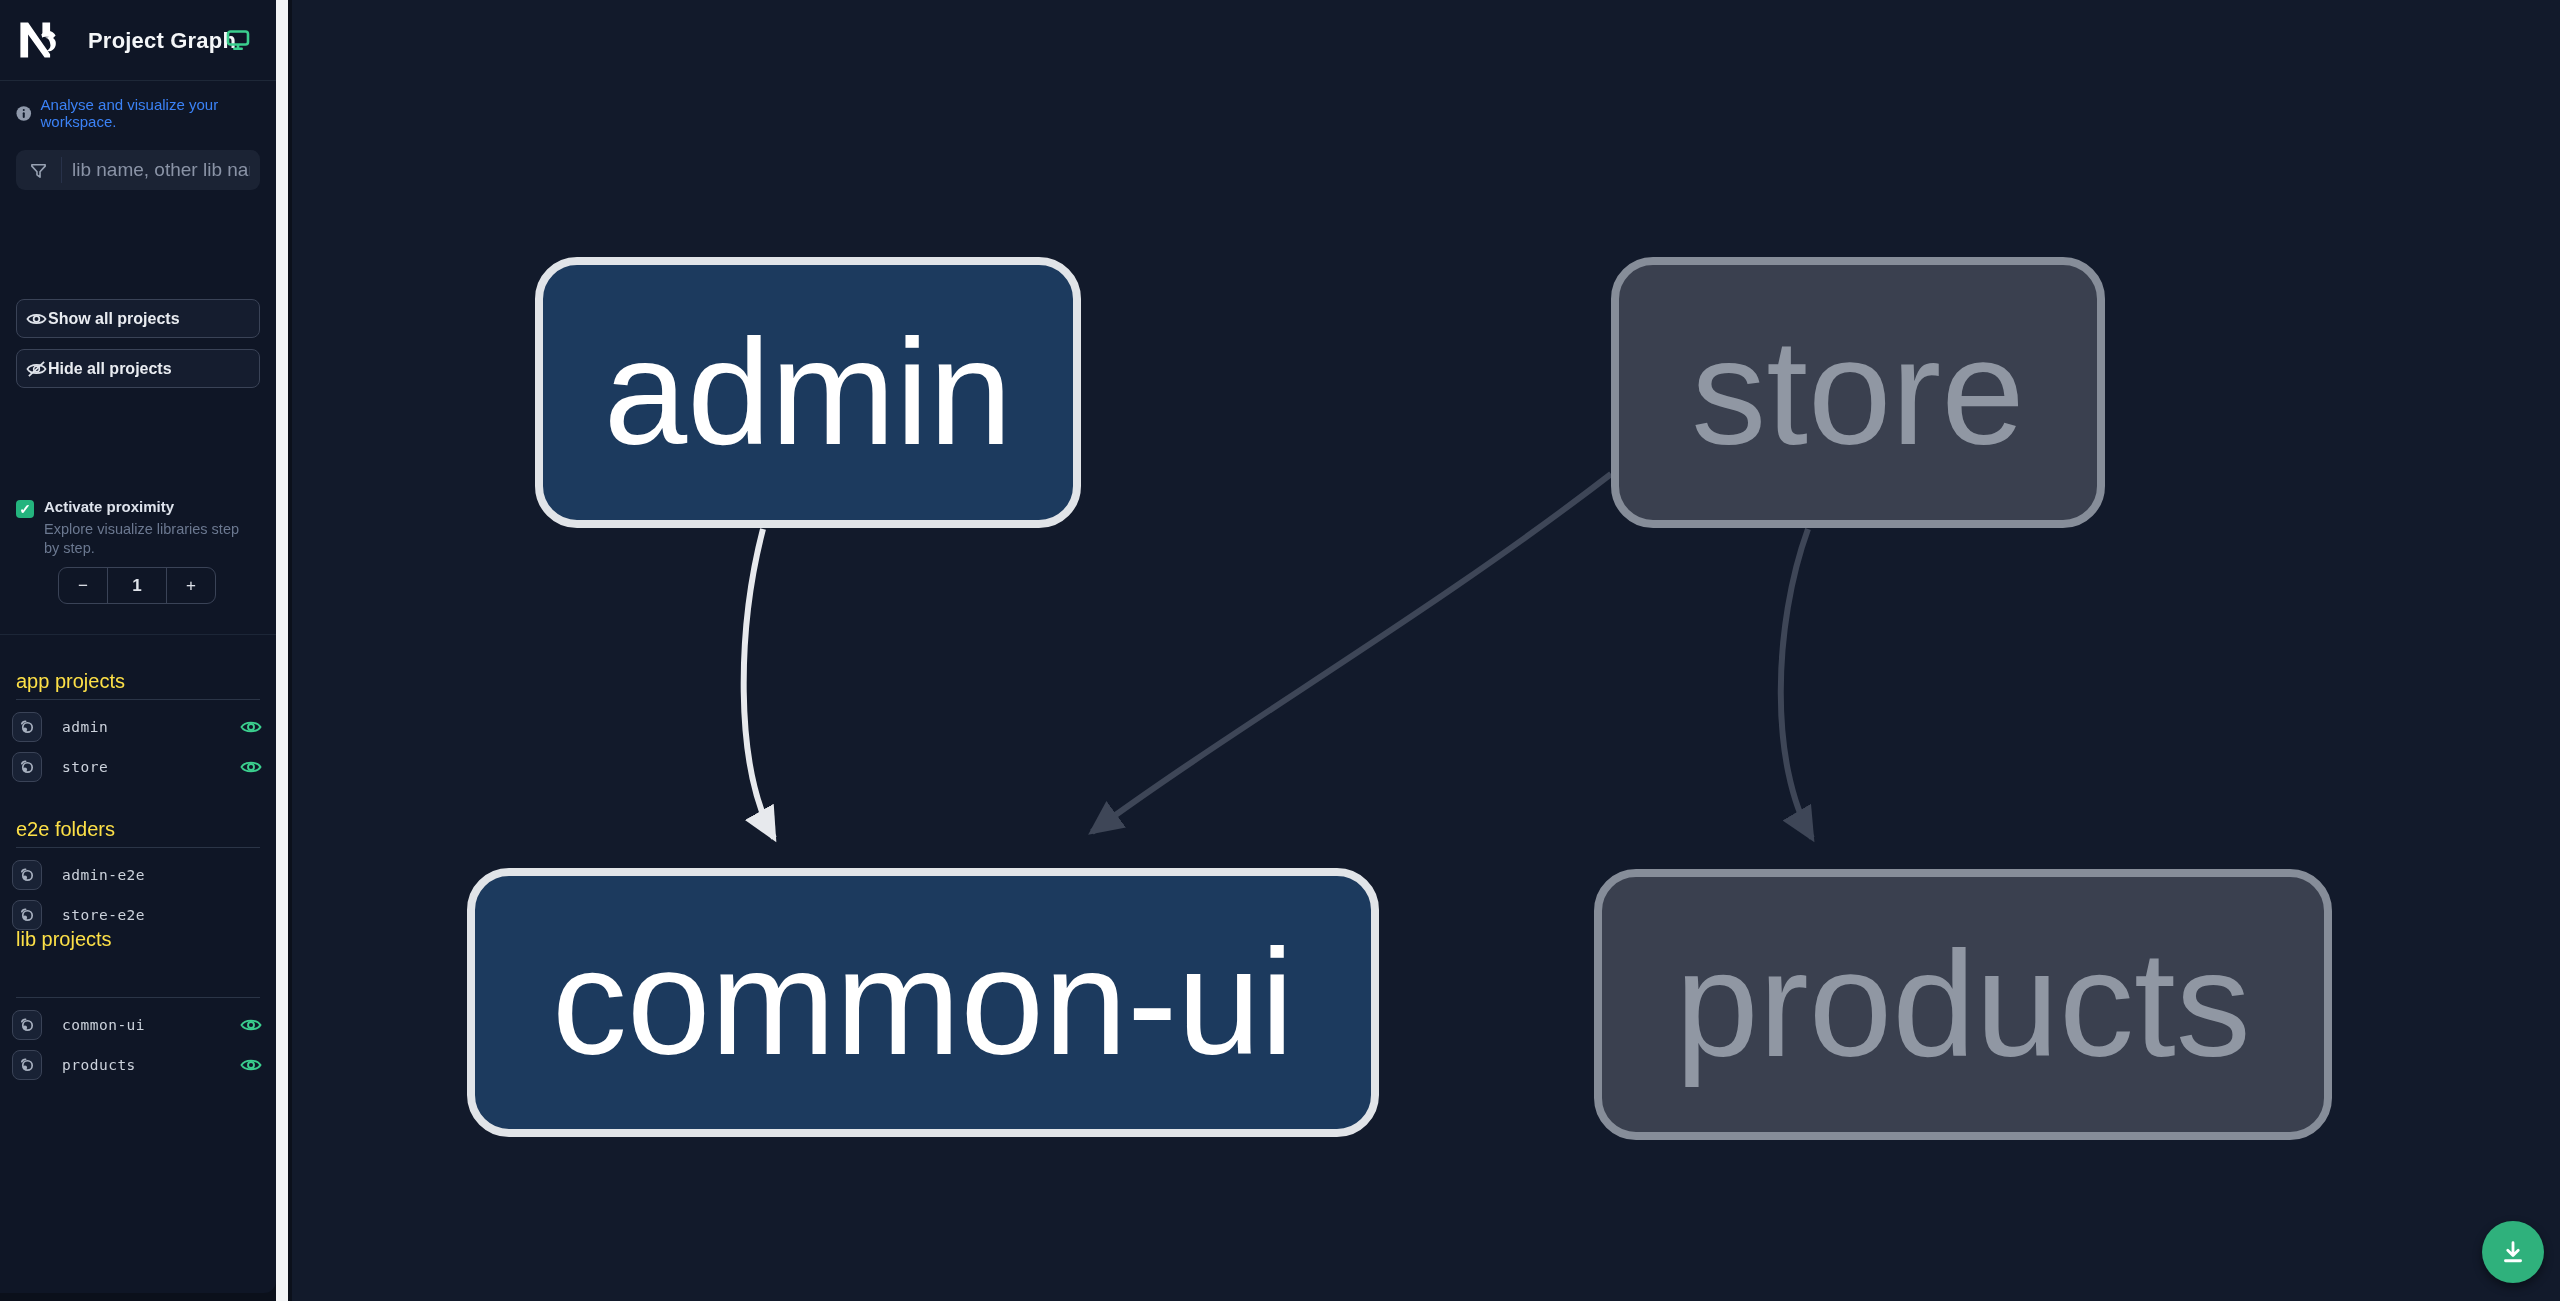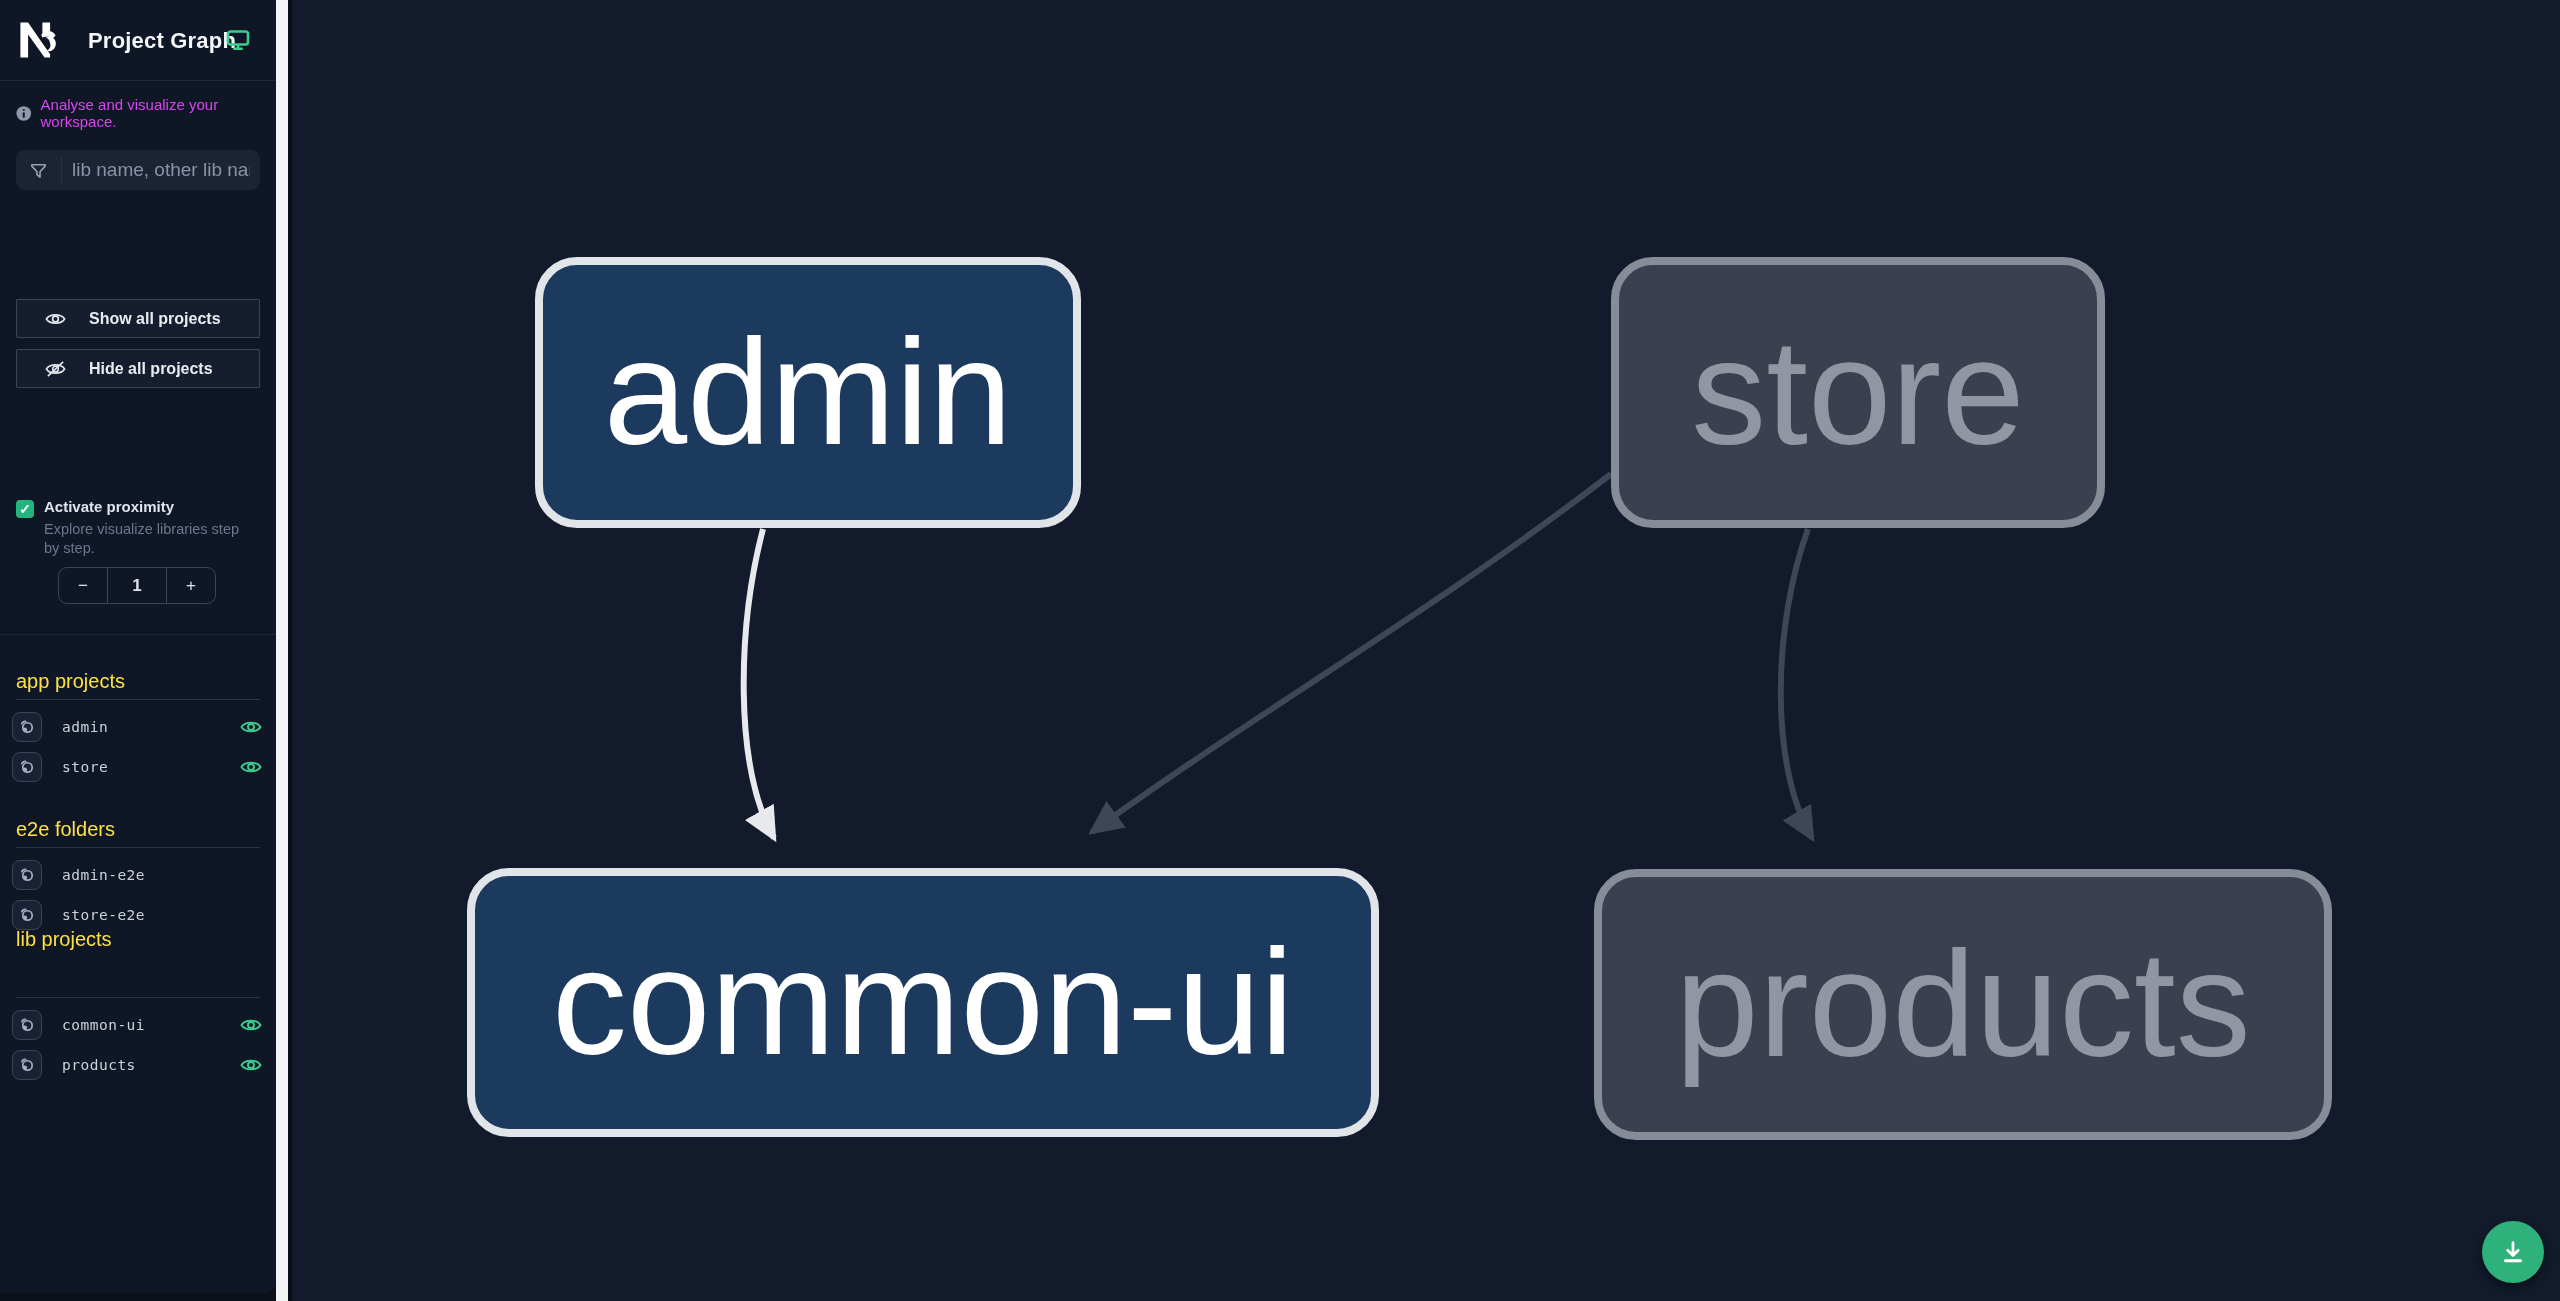--- a/index.html
+++ b/index.html
@@ -15,21 +15,21 @@
              background:#121a2b; }
 
   
   .side-header { position:relative; height:81px; border-bottom:1px solid #1e2838; }
   .nx-logo { position:absolute; left:16px; top:18px; width:44px; height:44px; }
   .app-title { position:absolute; left:88px; top:28px; font-size:22px; font-weight:700;
                color:#f4f6f8; letter-spacing:.2px; }
   .monitor-icon { position:absolute; left:226px; top:28px; width:24px; height:24px; }
 
   .tagline { position:absolute; left:16px; top:96px; display:flex; gap:9px; align-items:center; }
-  .tagline .txt { font-size:15px; color:#d946ef; }
+  .tagline .txt { font-size:15px; color:#3b82f6; }
 
   
   .search { position:absolute; left:16px; top:150px; width:244px; height:40px;
             background:#1b2334; border-radius:9px; display:flex; align-items:center; }
   .search .icon-cell { width:46px; display:flex; justify-content:center; align-items:center;
             border-right:1px solid #28324a; height:26px; }
   .search input { flex:1; background:transparent; border:none; outline:none;
             font-size:19px; color:#e5e7eb; padding:0 10px; width:180px;
             font-family:"Liberation Sans", sans-serif; }
   .search input::placeholder { color:#8a93a6; }
@@ -40,22 +40,22 @@
   .cbox.gray { background:#98a1ad; }
   .cbox.white { background:#ffffff; }
   .cbox.green { background:#24b47e; color:#fff; font-size:14px; font-weight:700;
                 display:flex; align-items:center; justify-content:center; }
   .check-row .lbl { margin-left:28px; font-size:15px; font-weight:700; color:#dee3ec; }
   .check-row .desc { margin-left:28px; margin-top:5px; font-size:14.5px; line-height:19px;
                 color:#6b7890; width:214px; }
 
   
   .side-btn { position:absolute; left:16px; width:244px; height:39px;
-              border:1px solid #3a4357; border-radius:1px; background:#151d2f;
-              display:flex; align-items:center; gap:23px; padding-left:28px; cursor:pointer; }
+              border:1px solid #3a4357; border-radius:8px; background:#151d2f;
+              display:flex; align-items:center; gap:1px; padding-left:9px; cursor:pointer; }
   .side-btn .blbl { font-size:16px; font-weight:700; color:#e9ecf1; }
 
   
   .stepper { position:absolute; left:58px; top:567px; width:158px; height:37px;
              border:1px solid #3a4357; border-radius:9px; display:flex;
              align-items:stretch; overflow:hidden; }
   .stepper .cell { display:flex; align-items:center; justify-content:center;
              color:#dfe3ea; font-size:17px; }
   .stepper .dec, .stepper .inc { width:48px; cursor:pointer; }
   .stepper .val { flex:1; border-left:1px solid #3a4357; border-right:1px solid #3a4357;

